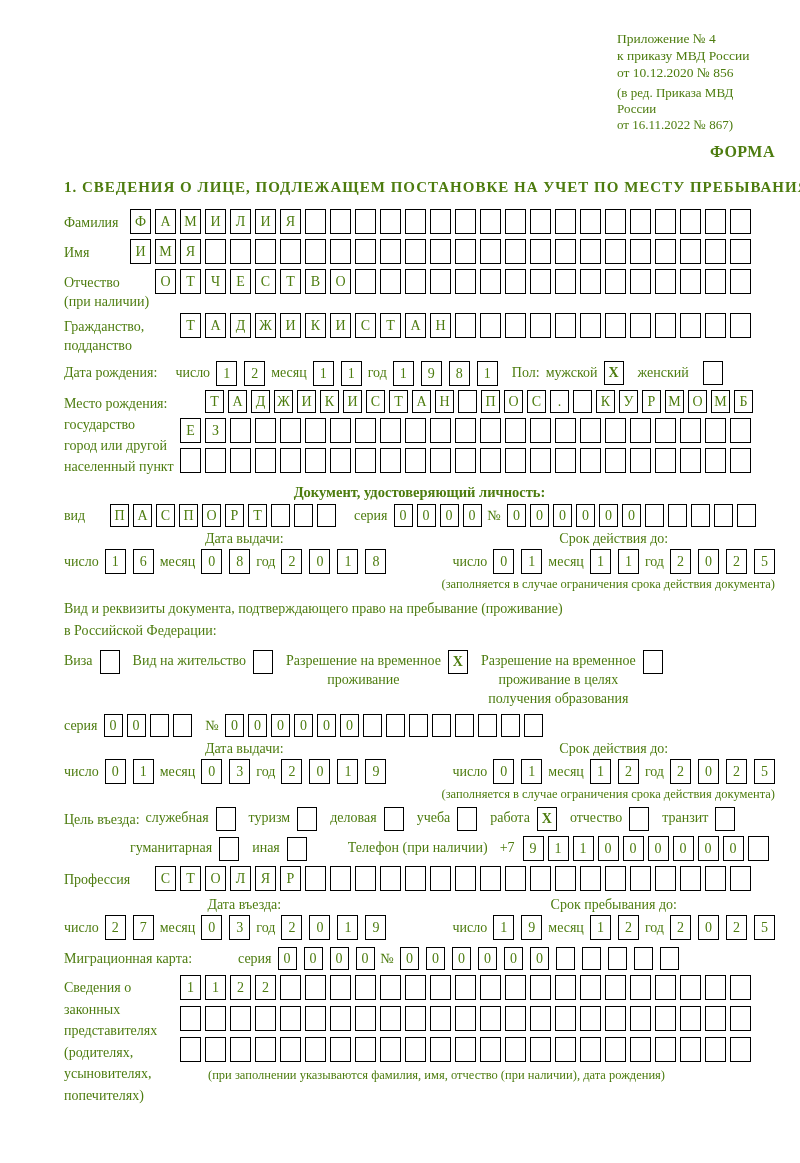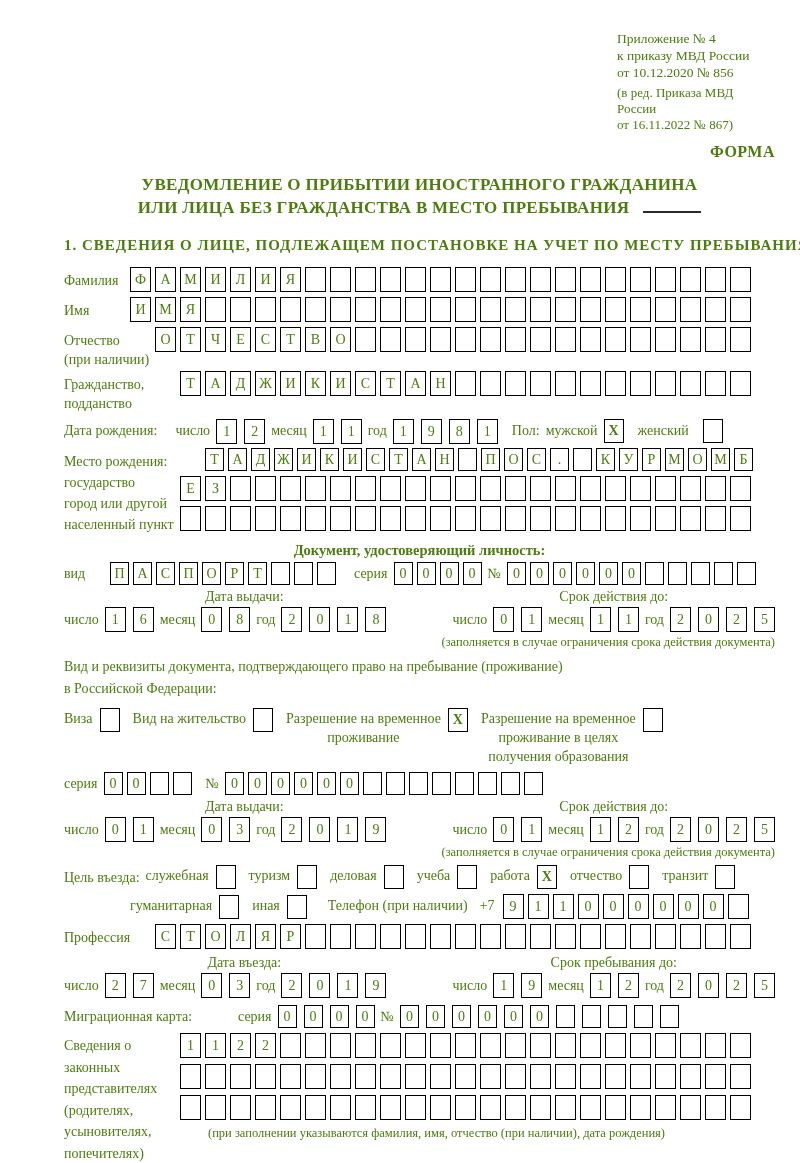--- a/index.html
+++ b/index.html
@@ -20,21 +20,21 @@
   .flabel{flex:none;padding-top:4px;line-height:19px;}
   .w66{width:66px}.w91{width:91px}.w116{width:116px}
   .cells{display:flex;gap:4px;flex:none;}
   .cell{flex:none;width:21px;height:25px;border:1.7px solid #000;box-sizing:border-box;
         display:flex;align-items:center;justify-content:center;font-size:14px;}
   .sm .cell{width:19px;height:23px;border-width:1.5px;}
   .dt{gap:7px;}
   .cb{flex:none;width:20px;height:24px;border:1.7px solid #000;box-sizing:border-box;
       display:flex;align-items:center;justify-content:center;font-size:14px;font-weight:bold;}
   .dlbl{flex:none;padding-top:4px;}
-  .ml8{margin-left:8px}.ml12{margin-left:12px}.ml16{margin-left:8px}
+  .ml8{margin-left:8px}.ml12{margin-left:12px}.ml16{margin-left:28px}
   .gap6{gap:6px}
   .center-b{ text-align:center;font-weight:bold;font-size:14.5px;margin-top:6px;}
   .twocol{display:flex;margin-top:4px;}
   .col-l{width:365px;}
   .col-r{flex:1;padding-left:28px;}
   .chead{text-align:center;margin-bottom:2px;}
   .drow{display:flex;align-items:center;gap:6px;}
   .fnote{text-align:right;font-size:12.5px;margin-top:3px;}
   .intro{margin-top:6px;line-height:22px;}
   .optrow{display:flex;align-items:flex-start;margin-top:7px;}
@@ -60,24 +60,20 @@
     <div>к приказу МВД России</div>
     <div>от 10.12.2020 № 856</div>
   </div>
   <div class="revision">
     <div>(в ред. Приказа МВД России</div>
     <div>от 16.11.2022 № 867)</div>
   </div>
 
   <div class="form-label">ФОРМА</div>
 
-  <div class="title">
-    <div>УВЕДОМЛЕНИЕ О ПРИБЫТИИ ИНОСТРАННОГО ГРАЖДАНИНА</div>
-    <div><span>ИЛИ ЛИЦА БЕЗ ГРАЖДАНСТВА В МЕСТО ПРЕБЫВАНИЯ</span><span class="title-underline"></span></div>
-  </div>
 
   <div class="sec1">1. СВЕДЕНИЯ О ЛИЦЕ, ПОДЛЕЖАЩЕМ ПОСТАНОВКЕ НА УЧЕТ ПО МЕСТУ ПРЕБЫВАНИЯ</div>
 
   <div class="frow" style="margin-top:13px;">
     <span class="flabel w66">Фамилия</span>
     <span class="cells">
         <span class="cell">Ф</span>
         <span class="cell">А</span>
         <span class="cell">М</span>
         <span class="cell">И</span>

